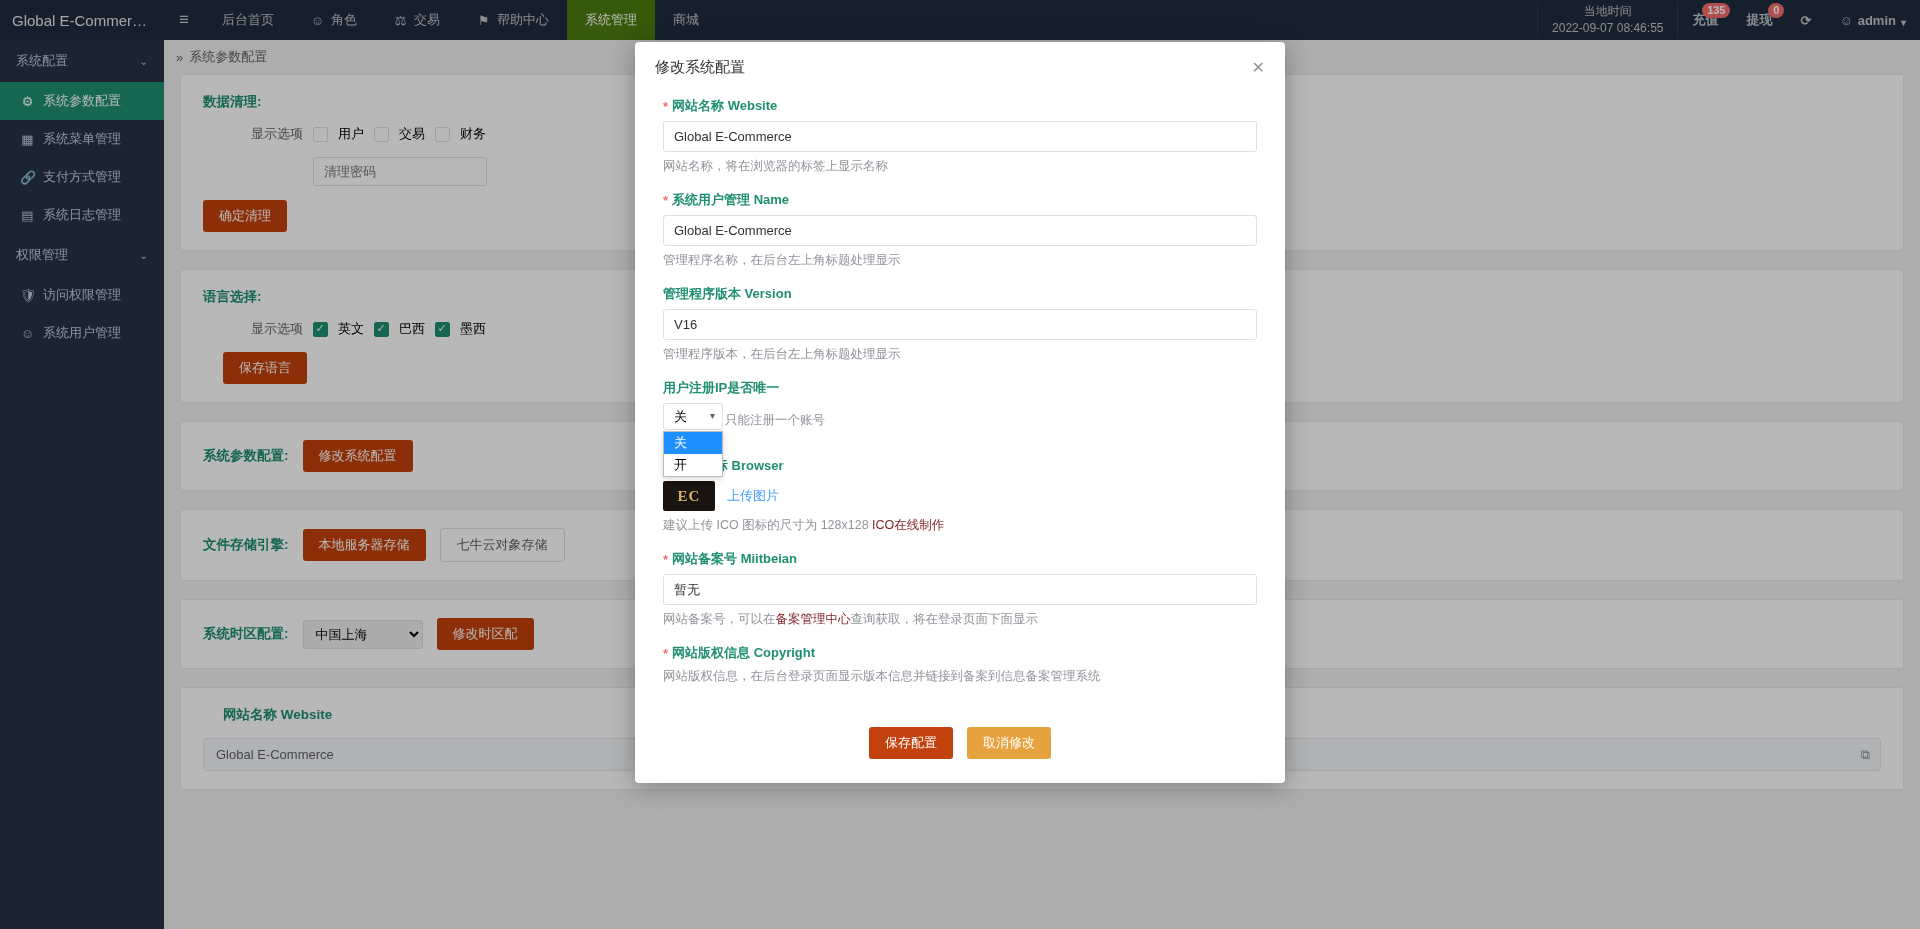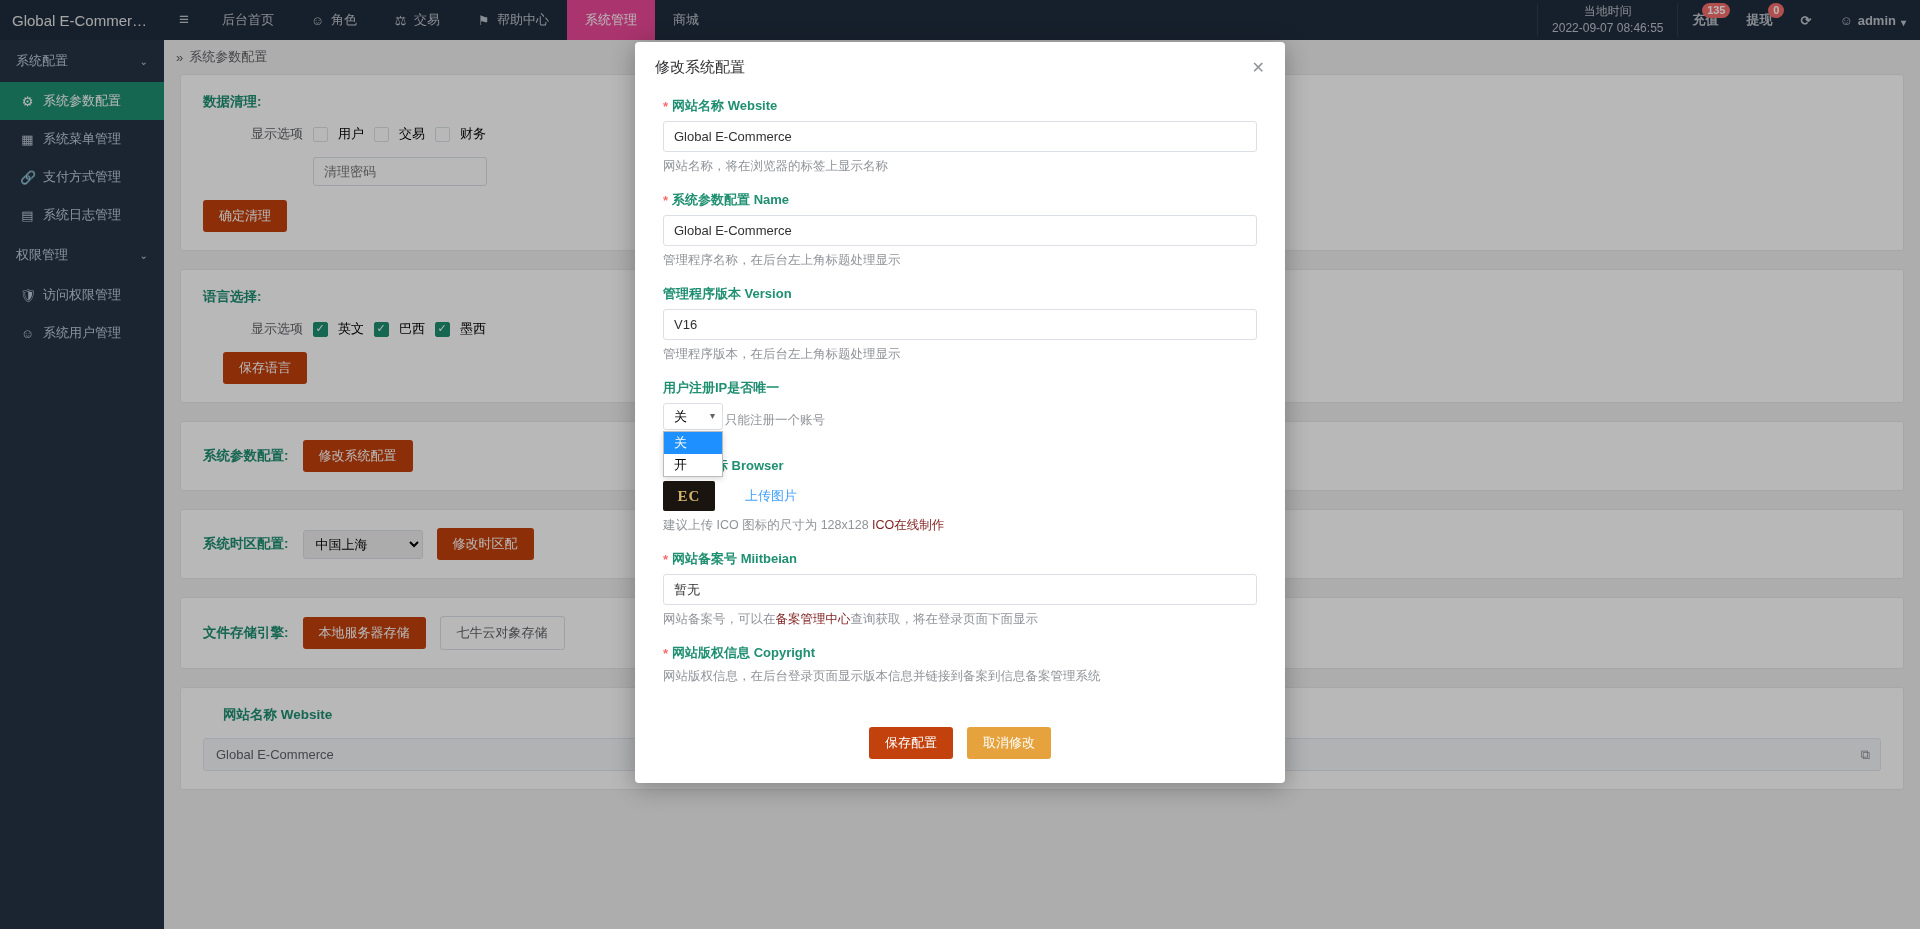--- a/index.html
+++ b/index.html
@@ -6,21 +6,21 @@
 body { font-family: "Microsoft YaHei", Arial, sans-serif; font-size: 13px; background: #f0f0f1; overflow: hidden; }
 
 .app { width: 1920px; height: 929px; position: relative; }
 
 
 .topbar { height: 40px; background: #1f2d3d; display: flex; align-items: center; color: #c0c4cc; }
 .brand { width: 164px; padding: 0 12px; font-size: 15px; color: #e6e6e6; white-space: nowrap; overflow: hidden; text-overflow: ellipsis; }
 .menu-toggle { width: 40px; text-align: center; font-size: 17px; cursor: pointer; }
 .topmenu { display: flex; height: 100%; }
 .topmenu-item { padding: 0 18px; display: flex; align-items: center; gap: 6px; color: #c0c4cc; cursor: pointer; }
-.topmenu-item.active { background: #ec4899; color: #fff; }
+.topmenu-item.active { background: #4d7c0f; color: #fff; }
 .top-right { margin-left: auto; display: flex; align-items: center; height: 100%; }
 .time-box { text-align: center; padding: 0 14px; border-left: 1px solid #2d3d50; border-right: 1px solid #2d3d50; font-size: 12px; line-height: 1.4; }
 .tr-item { padding: 0 14px; position: relative; cursor: pointer; display: flex; align-items: flex-end; gap: 5px; font-weight: bold; }
 .badge { position: absolute; top: -8px; right: 2px; background: #f56c6c; color: #fff; border-radius: 9px; font-size: 11px; padding: 0 5px; line-height: 15px; }
 
 
 .sidebar { position: absolute; top: 40px; left: 0; width: 164px; bottom: 0; background: #263445; color: #bfcbd9; }
 .side-group { padding: 12px 16px; display: flex; justify-content: space-between; align-items: center; cursor: pointer; font-size: 13px; }
 .side-item { padding: 10px 16px 10px 20px; display: flex; align-items: center; gap: 8px; cursor: pointer; font-size: 13px; }
 .side-item.active { background: #1f8f71; color: #fff; }
@@ -195,29 +195,29 @@
         </div>
         <button class="btn btn-green" style="margin-left:20px;">保存语言</button>
       </div>
 
       <div class="panel" style="display:flex;align-items:center;gap:14px;">
         <span class="panel-title" style="margin:0;">系统参数配置:</span>
         <button class="btn btn-green">修改系统配置</button>
       </div>
 
       <div class="panel" style="display:flex;align-items:center;gap:14px;">
+        <span class="panel-title" style="margin:0;">文件存储引擎:</span>
+        <button class="btn btn-green">本地服务器存储</button>
+        <button class="btn btn-line">七牛云对象存储</button>
+      </div>
+
+      <div class="panel" style="display:flex;align-items:center;gap:14px;">
         <span class="panel-title" style="margin:0;">系统时区配置:</span>
         <select class="select"><option>中国上海</option></select>
         <button class="btn btn-green">修改时区配</button>
-      </div>
-
-      <div class="panel" style="display:flex;align-items:center;gap:14px;">
-        <span class="panel-title" style="margin:0;">文件存储引擎:</span>
-        <button class="btn btn-green">本地服务器存储</button>
-        <button class="btn btn-line">七牛云对象存储</button>
       </div>
 
       <div class="panel">
         <div class="panel-title" style="margin-left:20px;">网站名称 Website</div>
         <div class="readonly-box">
           <span>Global E-Commerce</span>
           <span class="copy-icon">⧉</span>
         </div>
       </div>
     </div>
@@ -234,21 +234,21 @@
         <div class="flabel">
             <span class="req">*</span>
             <span>网站名称 Website</span>
           </div>
         <input class="finput" value="Global E-Commerce" style="">
         <div class="fhelp">网站名称，将在浏览器的标签上显示名称</div>
       </div>
       <div class="fgroup">
         <div class="flabel">
             <span class="req">*</span>
-            <span>系统参数配置 Name</span>
+            <span>系统用户管理 Name</span>
           </div>
         <input class="finput" value="Global E-Commerce" style="">
         <div class="fhelp">管理程序名称，在后台左上角标题处理显示</div>
       </div>
       <div class="fgroup">
         <div class="flabel">
             <span>管理程序版本 Version</span>
           </div>
         <input class="finput" value="V16" style="">
         <div class="fhelp">管理程序版本，在后台左上角标题处理显示</div>
@@ -264,21 +264,21 @@
             <div class="dd-opt sel">关</div>
             <div class="dd-opt">开</div>
           </div>
         </div>
         <div class="fhelp" style="margin-left:62px;margin-top:-18px;">只能注册一个账号</div>
       </div>
       <div class="fgroup" style="margin-top:28px;">
         <div class="flabel">
             <span>浏览器图标 Browser</span>
           </div>
-        <div style="display:flex;align-items:center;gap:18px;">
+        <div style="display:flex;align-items:center;">
           <span class="logo-box">EC</span>
           <span class="upload-link">上传图片</span>
         </div>
         <div class="fhelp"><span>建议上传 ICO 图标的尺寸为 128x128 </span><a>ICO在线制作</a></div>
       </div>
       <div class="fgroup">
         <div class="flabel">
             <span class="req">*</span>
             <span>网站备案号 Miitbeian</span>
           </div>

